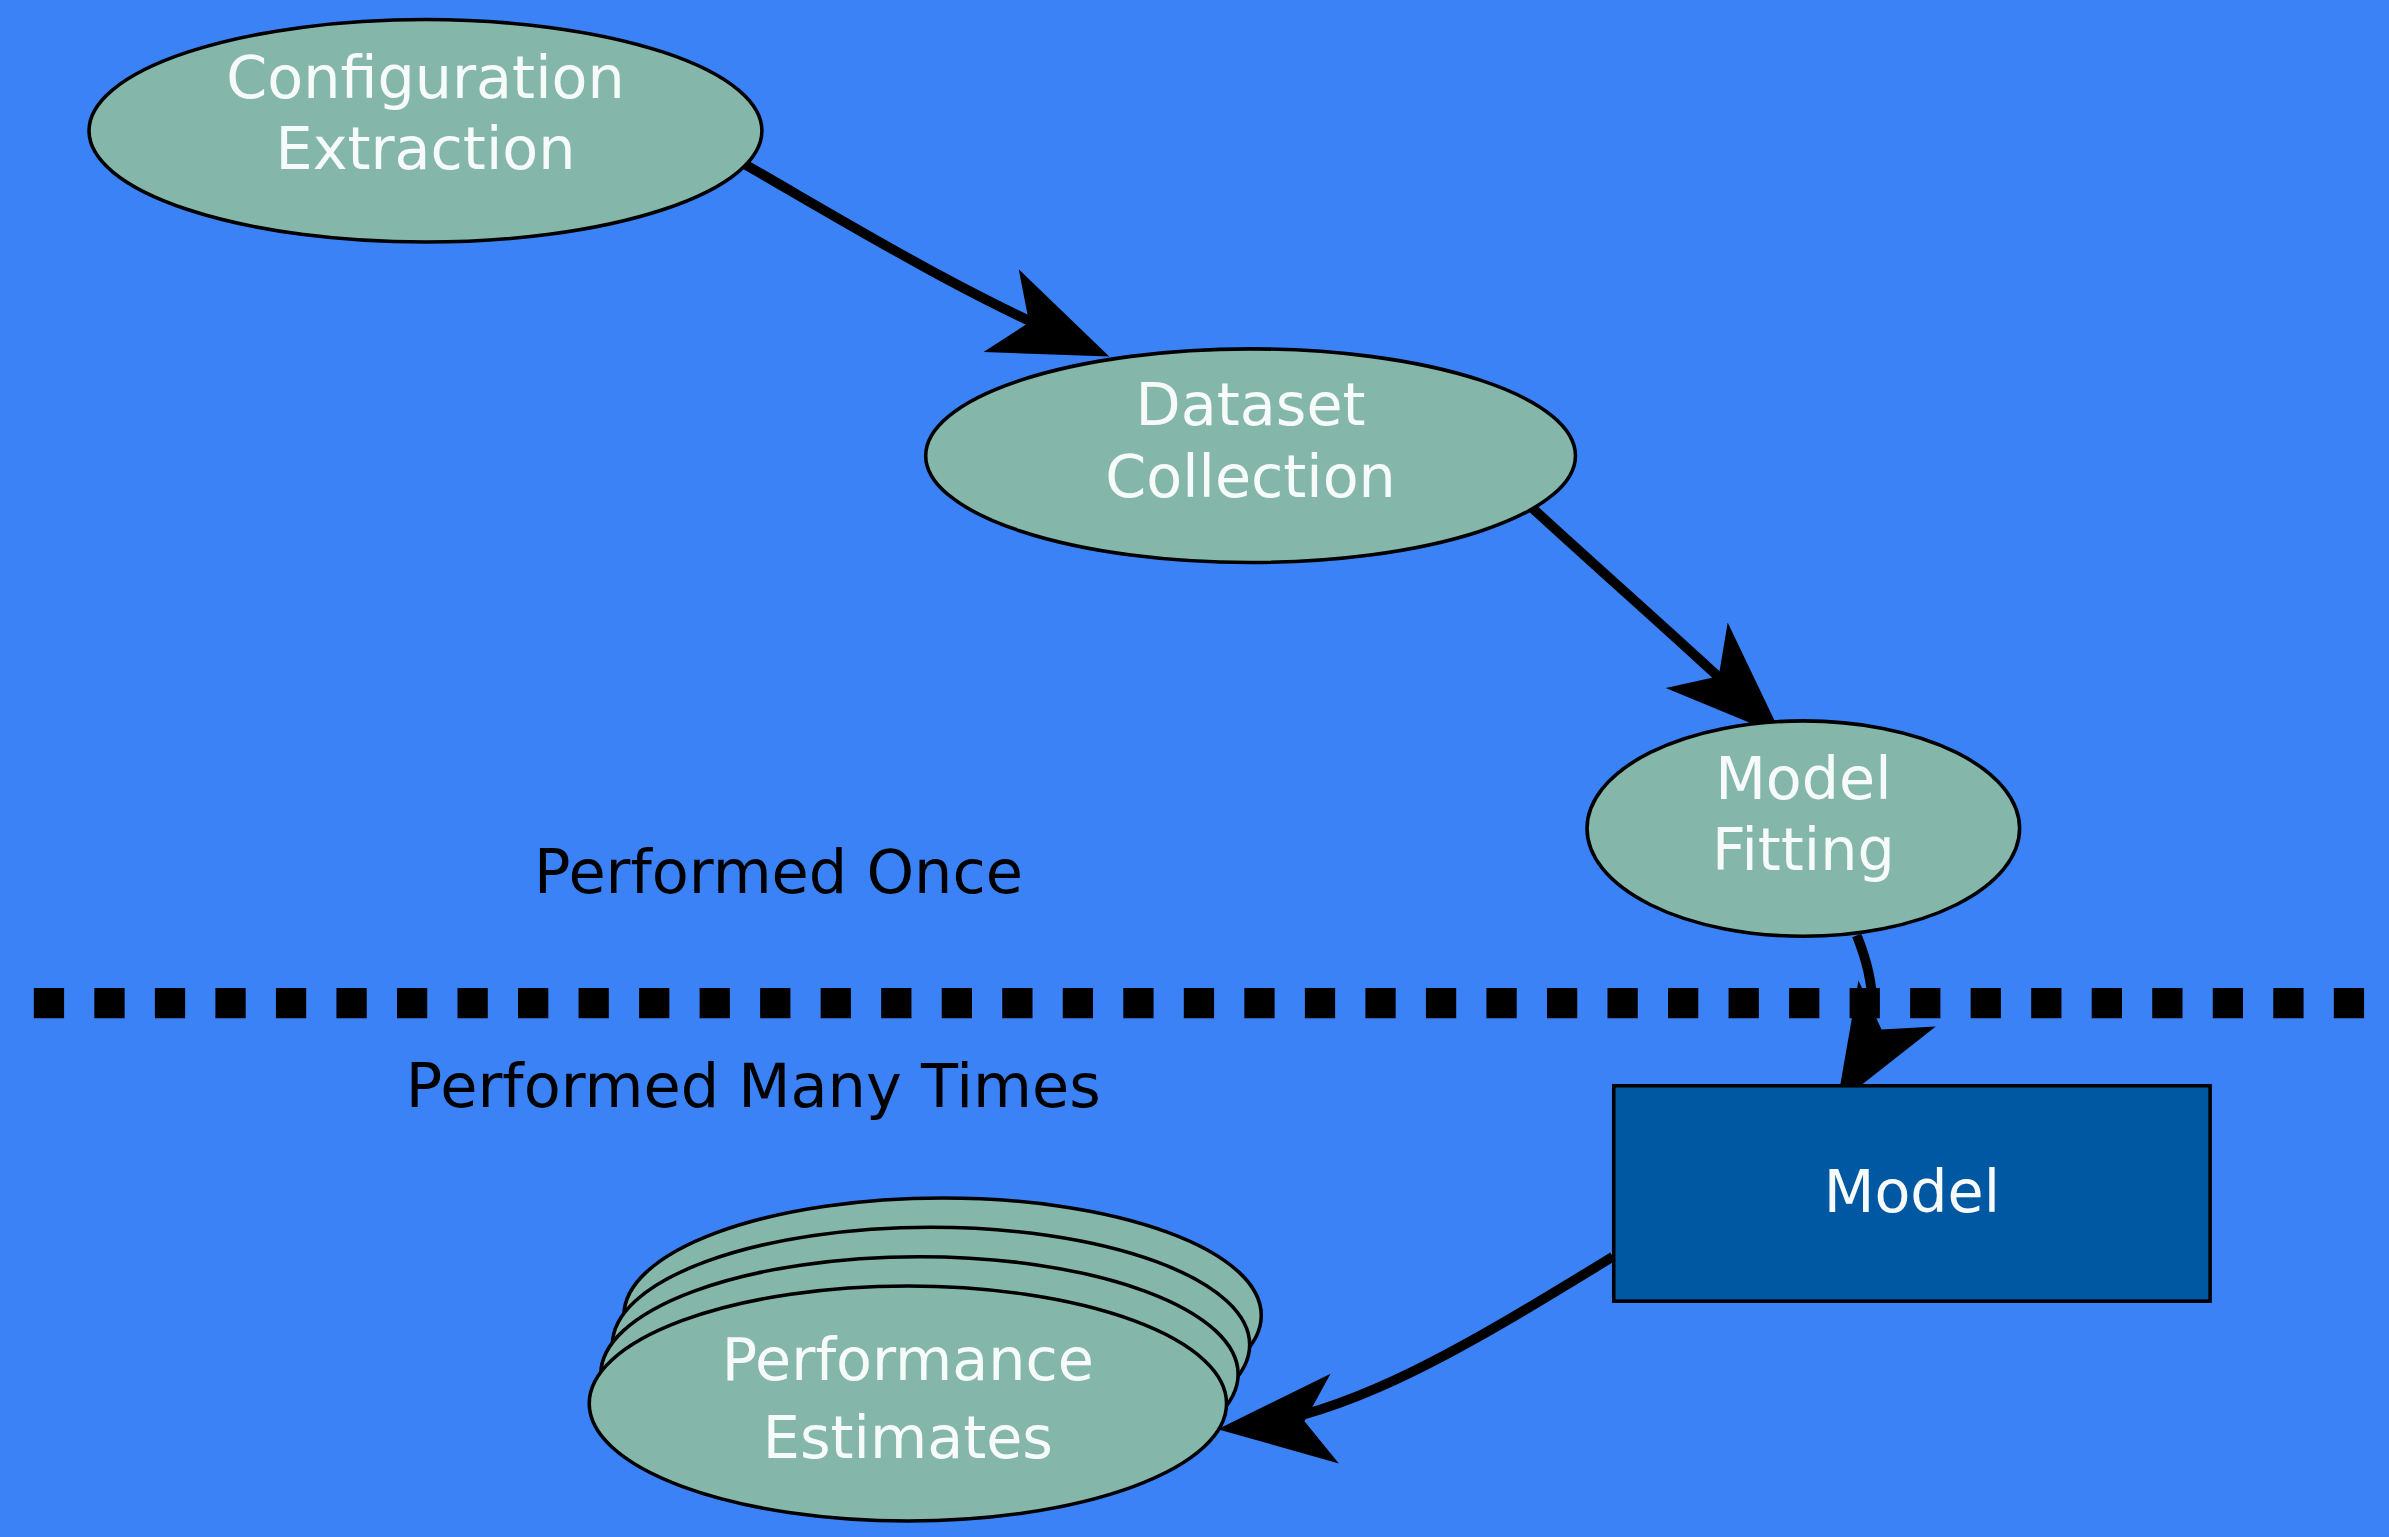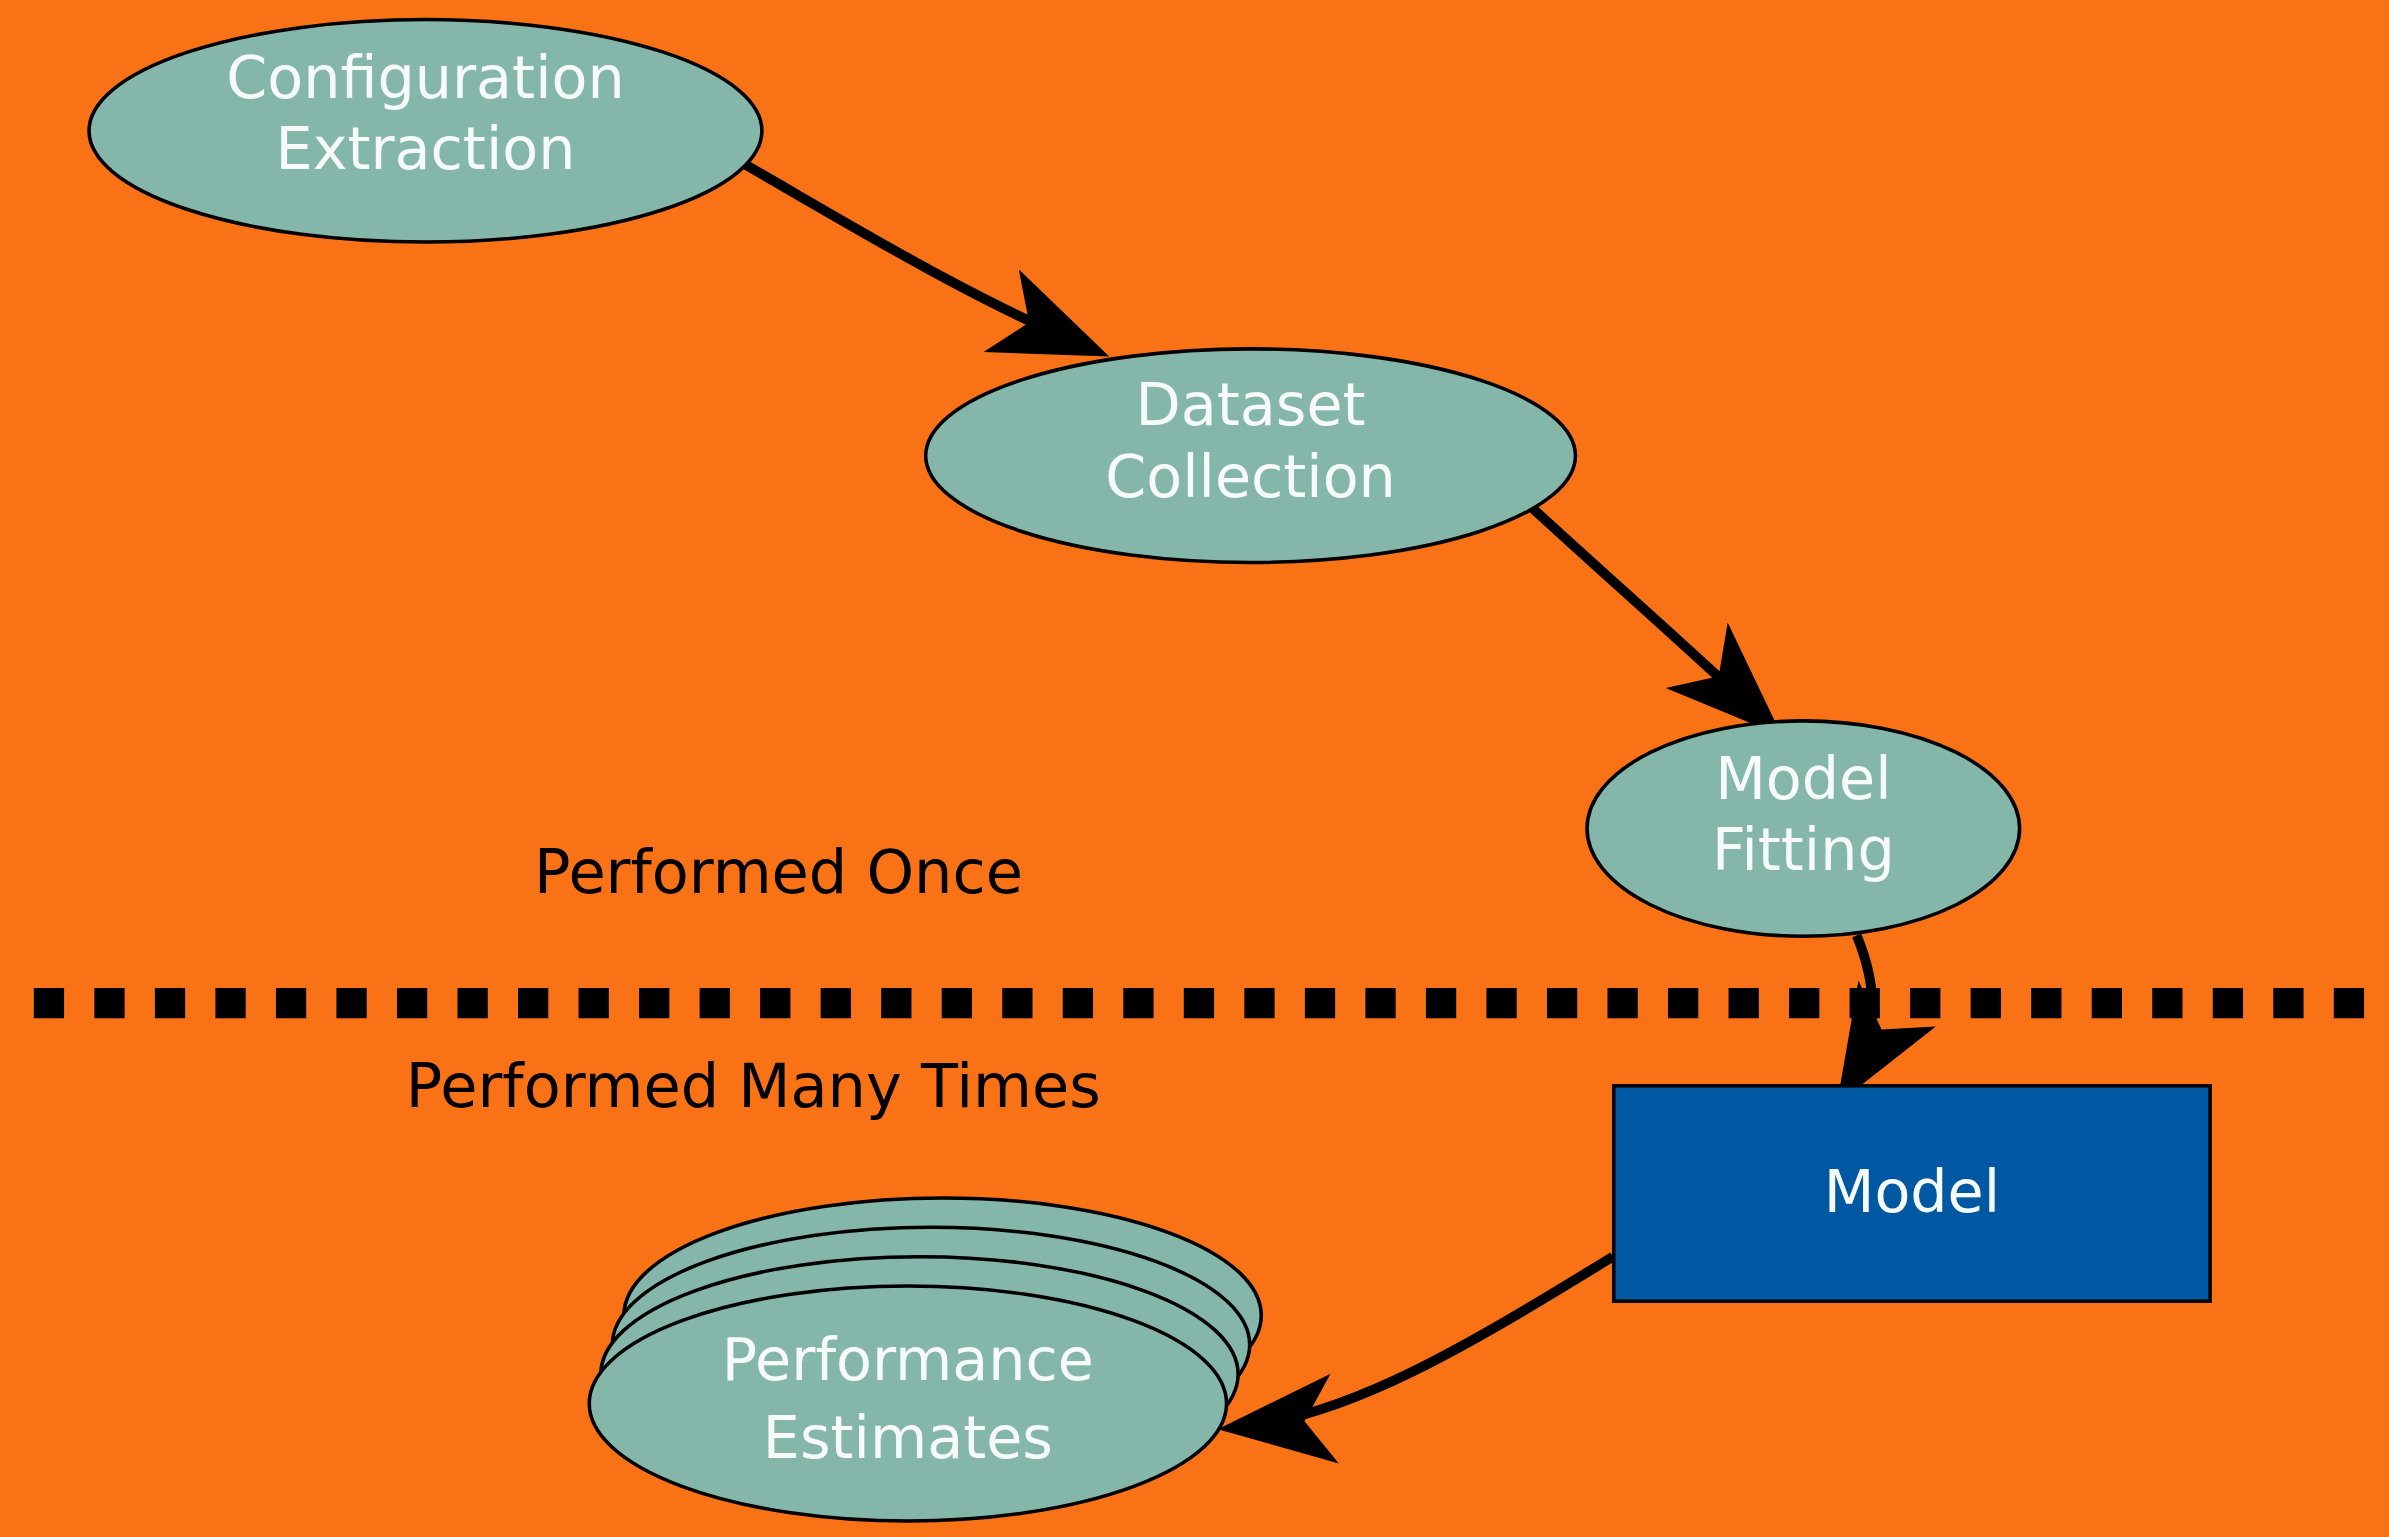--- a/index.html
+++ b/index.html
@@ -10,21 +10,21 @@
   body {
     width: 2389px;
     height: 1537px;
     overflow: hidden;
     font-family: "DejaVu Sans", sans-serif;
   }
   #diagram-root {
     position: relative;
     width: 2389px;
     height: 1537px;
-    background: #f97316;
+    background: #3b82f6;
   }
   svg.canvas {
     position: absolute;
     top: 0;
     left: 0;
     width: 2389px;
     height: 1537px;
   }
   .node-shape {
     stroke: #000000;

